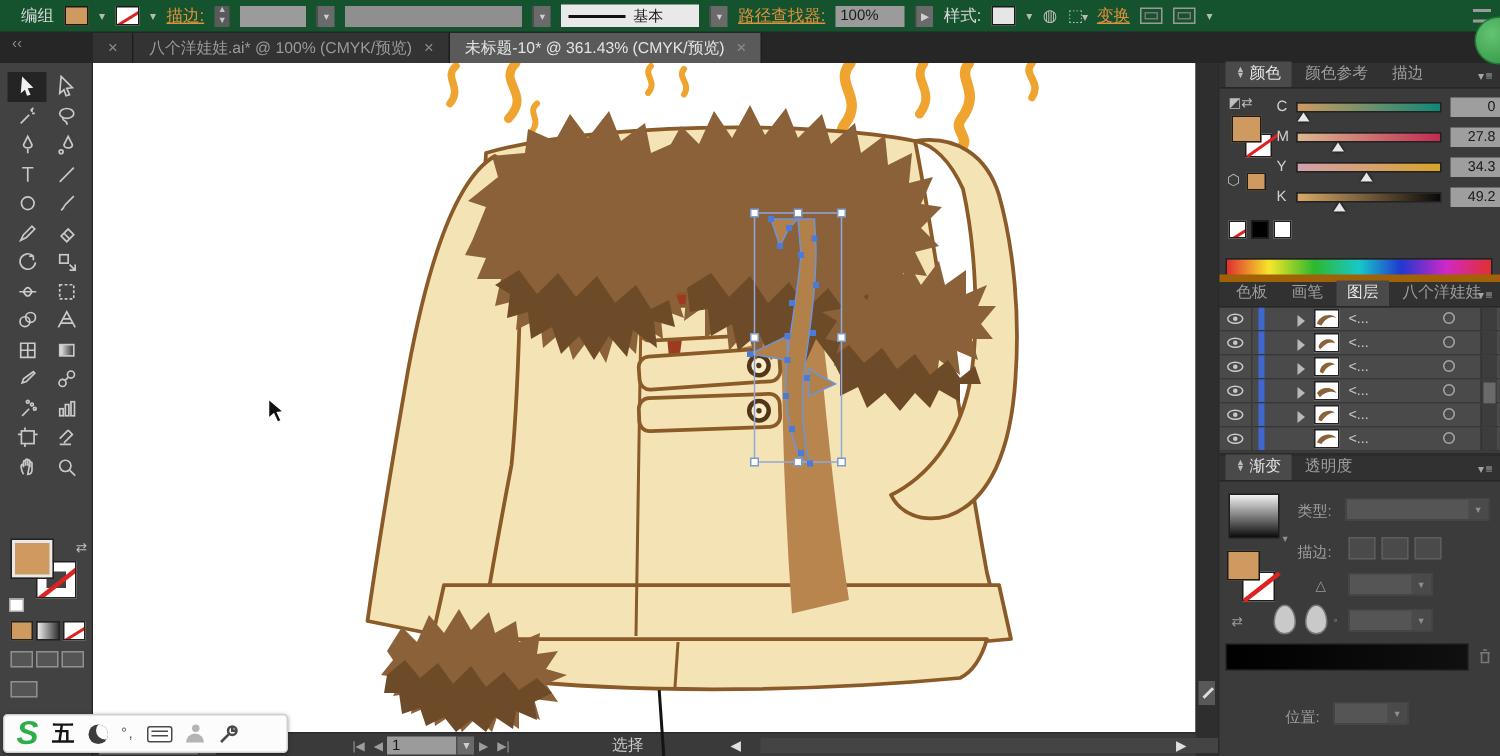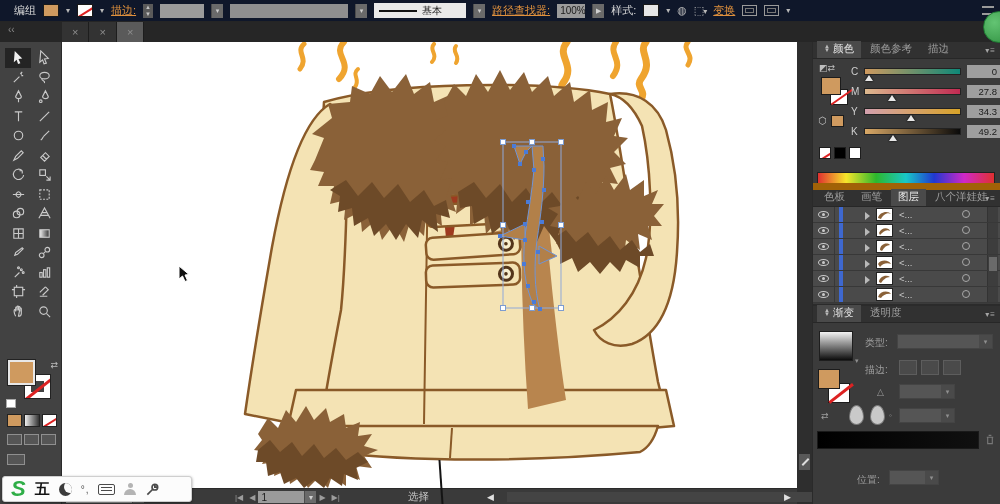--- a/index.html
+++ b/index.html
@@ -1,20 +1,20 @@
 <!DOCTYPE html>
 <html><head>
 <meta charset="utf-8">
 <style>
   * { margin:0; padding:0; box-sizing:border-box; }
   body { font-family:"Liberation Sans","DejaVu Sans",sans-serif; background:#222; }
   #app { position:relative; width:1000px; height:504px; overflow:hidden; background:#3d3d3d; font-size:11px; color:#cfcfcf; }
 
   
-  #controlbar { position:absolute; left:0; top:0; width:1000px; height:22px; background:#0f172a; border-bottom:1px solid #252525; display:flex; align-items:center; gap:7px; padding-left:14px; }
+  #controlbar { position:absolute; left:0; top:0; width:1000px; height:22px; background:#14532d; border-bottom:1px solid #252525; display:flex; align-items:center; gap:7px; padding-left:14px; }
   .cb-label { color:#d8d8d8; }
   .cb-link { color:#e0913d; text-decoration:underline; cursor:pointer; }
   .swatch { width:16px; height:13px; border:1px solid #191919; display:inline-block; }
   .sw-fill { background:#cf9a5f; }
   .sw-none { background:#fff; position:relative; overflow:hidden; }
   .sw-none::after { content:""; position:absolute; left:-2px; top:5px; width:24px; height:2px; background:#d22; transform:rotate(-32deg); }
   .dd { color:#b9b9b9; font-size:8px; }
   .field { background:#9b9b9b; color:#1c1c1c; height:14px; display:inline-flex; align-items:center; padding:0 3px; font-size:10px; }
   .ddbtn { width:12px; height:14px; background:#6a6a6a; color:#cfcfcf; font-size:7px; display:inline-flex; align-items:center; justify-content:center; border-left:1px solid #4c4c4c; }
   .spin { display:inline-flex; flex-direction:column; width:10px; height:14px; background:#5a5a5a; color:#c3c3c3; font-size:6px; line-height:7px; text-align:center; }
@@ -140,43 +140,45 @@
     <span class="field" style="width:44px"></span>
       <span class="ddbtn">▾</span>
     <span class="field" style="width:118px;background:#8f8f8f"></span>
       <span class="ddbtn">▾</span>
     <span class="strokeprev">
         <span class="strokeline"></span>
         <span>基本</span>
       </span>
       <span class="ddbtn">▾</span>
     <span class="cb-link">路径查找器:</span>
-    <span class="field" style="width:28px">100%</span>
+    <span class="field" style="width:46px">100%</span>
       <span class="ddbtn">▶</span>
     <span class="cb-label">样式:</span>
     <span class="swatch" style="background:#e6e6e6"></span>
       <span class="dd">▾</span>
     <span class="cb-icon">◍</span>
     <span class="cb-icon" style="letter-spacing:-1px">⬚<span class="dd">▾</span></span>
     <span class="cb-link">变换</span>
     <span class="mini3d"></span>
     <span class="mini3d"></span>
       <span class="dd">▾</span>
     <span class="menu-sm"></span>
   </div>
 
   <div id="tabbar">
     <div id="tab-collapse">‹‹</div>
     <div class="doctab">
       <span class="tab-close">×</span>
     </div>
     <div class="doctab">
+      <span>八个洋娃娃.ai* @ 100% (CMYK/预览)</span>
       <span class="tab-close">×</span>
     </div>
     <div class="doctab active">
+      <span>未标题-10* @ 361.43% (CMYK/预览)</span>
       <span class="tab-close">×</span>
     </div>
   </div>
 
   <div id="toolbar">
     <div id="toolgrid">
       <div class="tool active">
           <svg width="15" height="15" viewBox="0 0 16 16">
             <path d="M4,1 L12,9 L8,9.5 L10,14 L7.5,14.8 L6,10.5 L3,13 Z" fill="#f0f0f0" stroke="none"></path>
           </svg>
@@ -559,21 +561,21 @@
 
         <div style="position:absolute;left:6px;top:88px;display:flex;gap:3px">
           <span class="mini-sq sw-none"></span>
           <span class="mini-sq" style="background:#000"></span>
           <span class="mini-sq" style="background:#fff"></span>
         </div>
         <div id="spectrum"></div>
       </div>
     </div>
 
-    <div style="position:relative;border-top:7px solid #a16207">
+    <div style="position:relative;border-top:5px solid #a16207">
       <div class="panel-h">
         <span class="ptab">色板</span>
         <span class="ptab">画笔</span>
         <span class="ptab active">图层</span>
         <span class="ptab">八个洋娃娃</span>
         <span class="pmenu">▾≡</span>
       </div>
       <div style="position:relative;height:97px;overflow:hidden">
         <div class="lrow">
           <span class="l-eye"></span>

